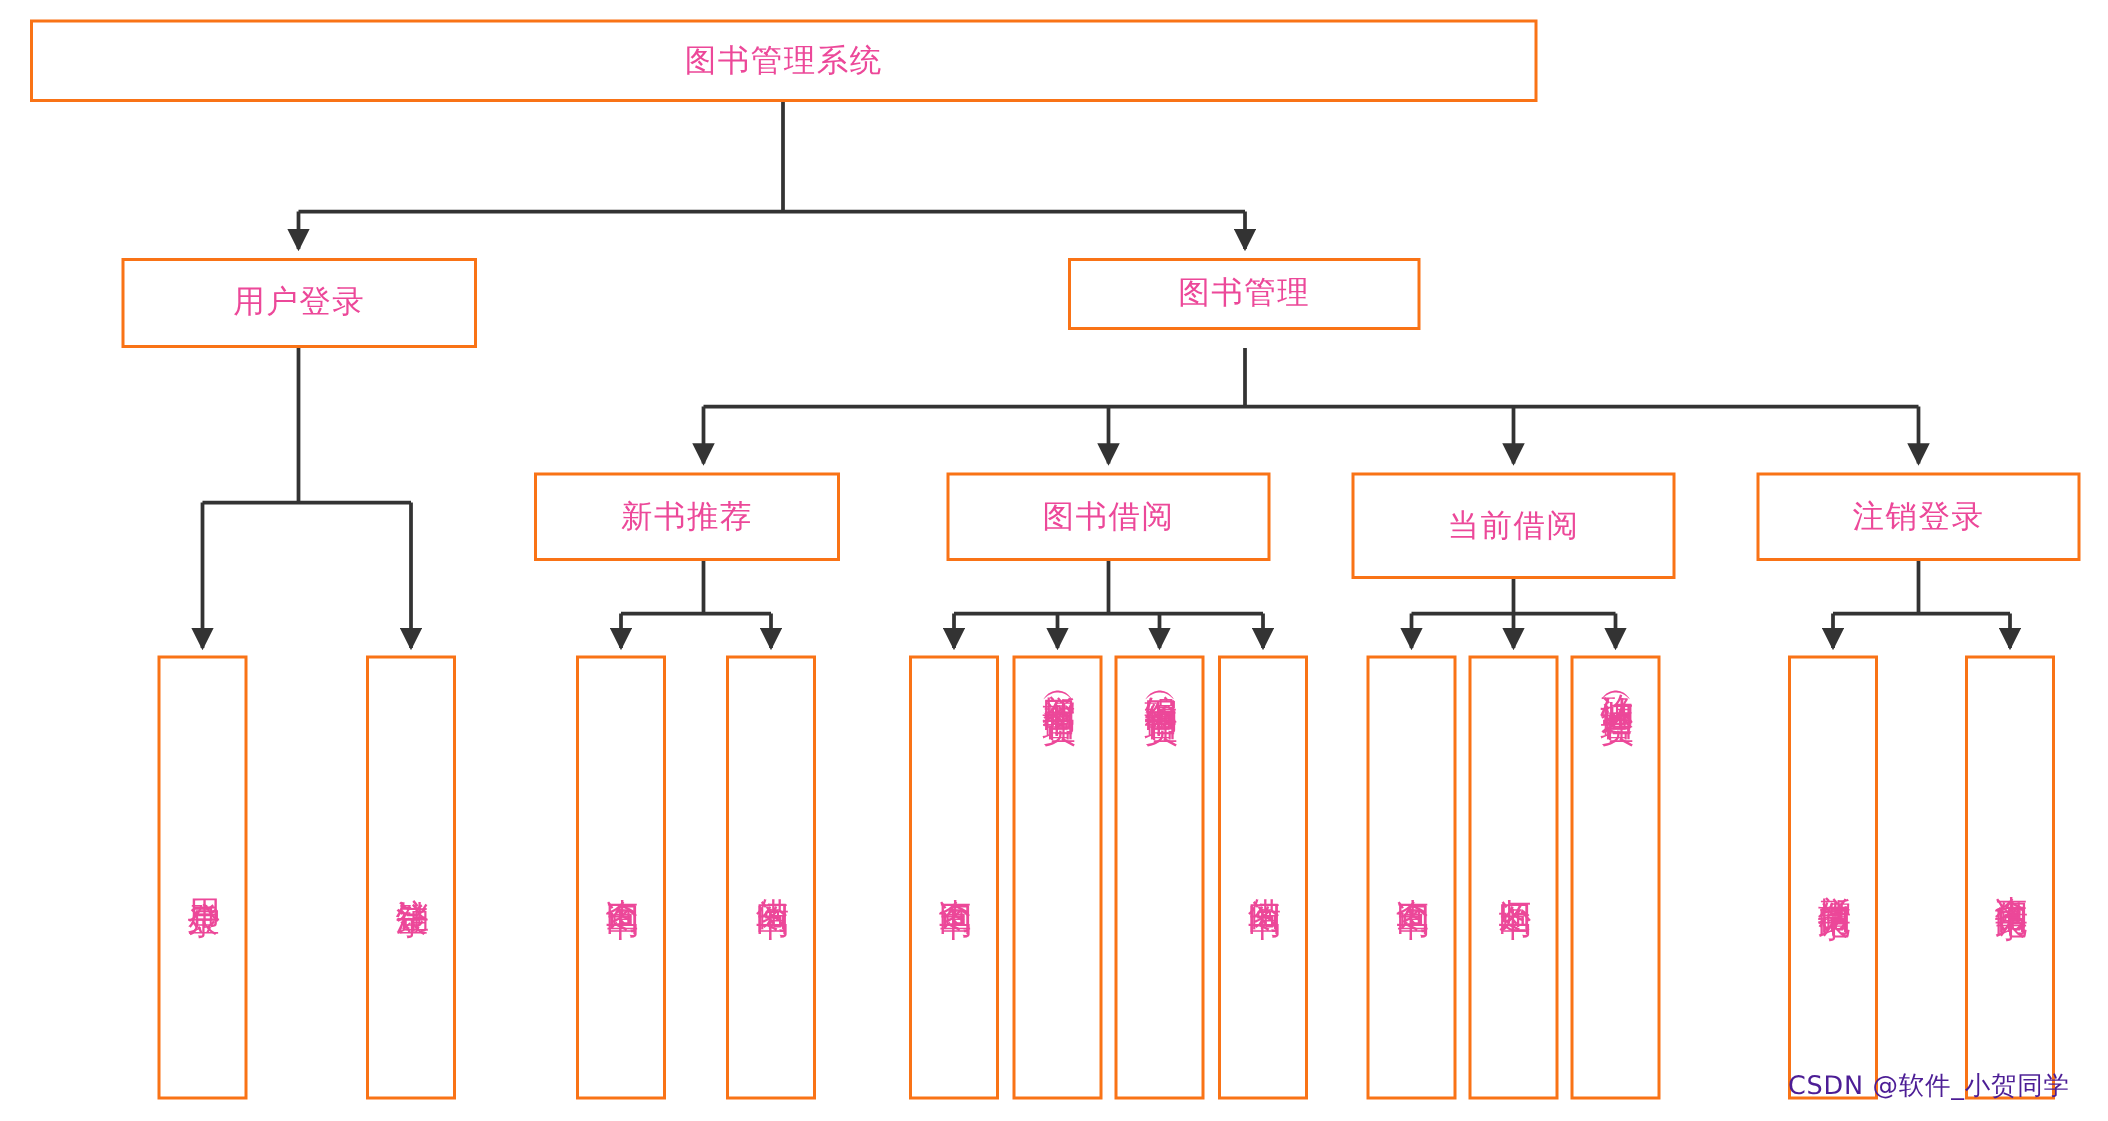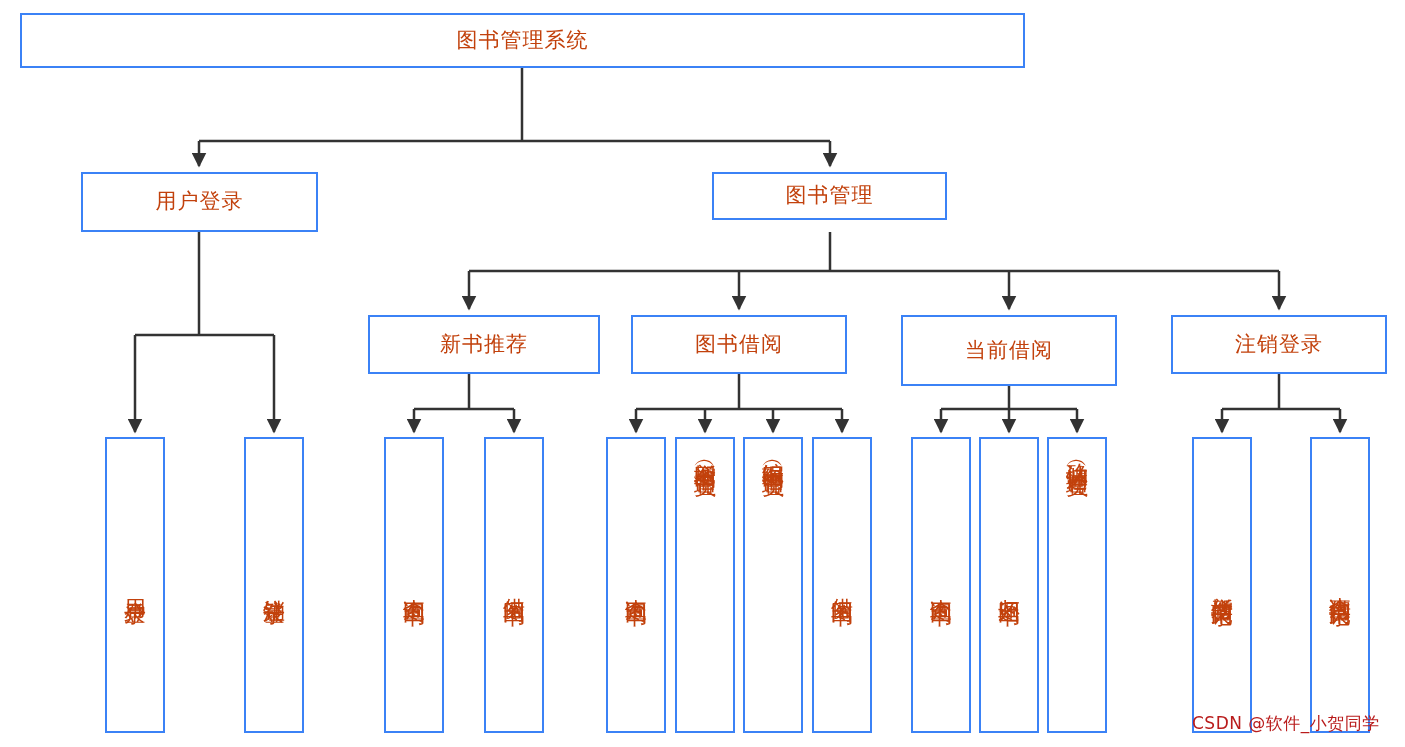--- a/index.html
+++ b/index.html
@@ -10,25 +10,25 @@
     overflow:hidden;
     position:relative;
   }
   #diagram-root{position:absolute;left:0;top:0;width:1405px;height:747px;}
   #edge-layer{position:absolute;left:0;top:0;width:1405px;height:747px;}
 
   .node{
     position:absolute;
     box-sizing:border-box;
     background:#ffffff;
-    border:2px solid #3b82f6;
+    border:2px solid #f97316;
     display:flex;
     align-items:center;
     justify-content:center;
-    color:#c2410c;
+    color:#ec4899;
   }
   .node .label{
     font-size:21px;
     line-height:1.12;
     letter-spacing:1px;
     white-space:nowrap;
   }
   .node.vertical{
     align-items:flex-start;
     justify-content:center;
@@ -44,21 +44,21 @@
     max-height:282px;
   }
   .node.vertical.centered{
     align-items:center;
     padding-top:0;
   }
   .watermark{
     position:absolute;
     left:1192px;top:712px;
     font-size:17px;
-    color:#b91c1c;
+    color:#4c1d95;
     letter-spacing:0.5px;
     white-space:nowrap;
     font-family:"DejaVu Sans","Liberation Sans",sans-serif;
   }
 </style>
 </head>
 <body>
 
 <div id="diagram-root">
 
@@ -116,21 +116,21 @@
     <span class="label">图书管理系统</span>
   </div>
 
   <div class="node" style="left:81px;top:172px;width:237px;height:60px;">
     <span class="label">用户登录</span>
   </div>
   <div class="node" style="left:712px;top:172px;width:235px;height:48px;">
     <span class="label">图书管理</span>
   </div>
 
-  <div class="node" style="left:368px;top:315px;width:232px;height:59px;">
+  <div class="node" style="left:356px;top:315px;width:204px;height:59px;">
     <span class="label">新书推荐</span>
   </div>
   <div class="node" style="left:631px;top:315px;width:216px;height:59px;justify-content:center;">
     <span class="label">图书借阅</span>
   </div>
   <div class="node" style="left:901px;top:315px;width:216px;height:71px;align-items:center;">
     <span class="label">当前借阅</span>
   </div>
   <div class="node" style="left:1171px;top:315px;width:216px;height:59px;">
     <span class="label">注销登录</span>

